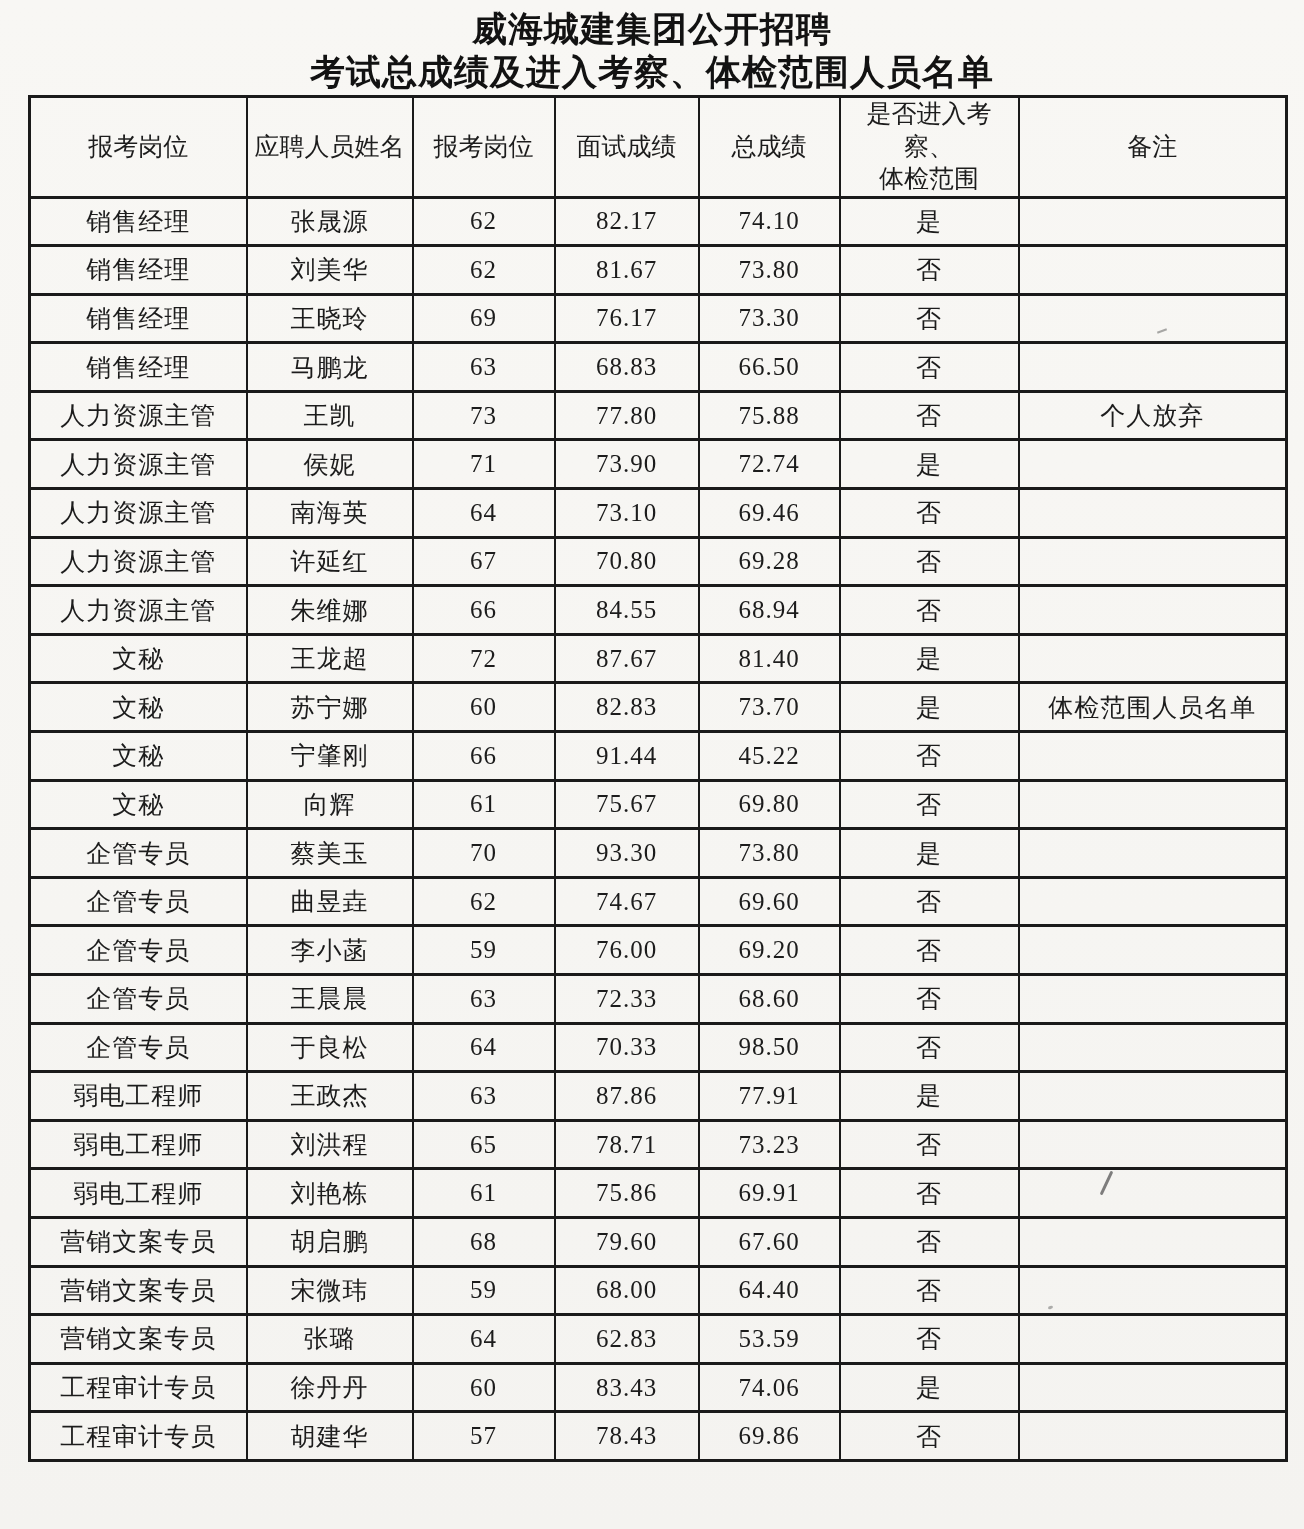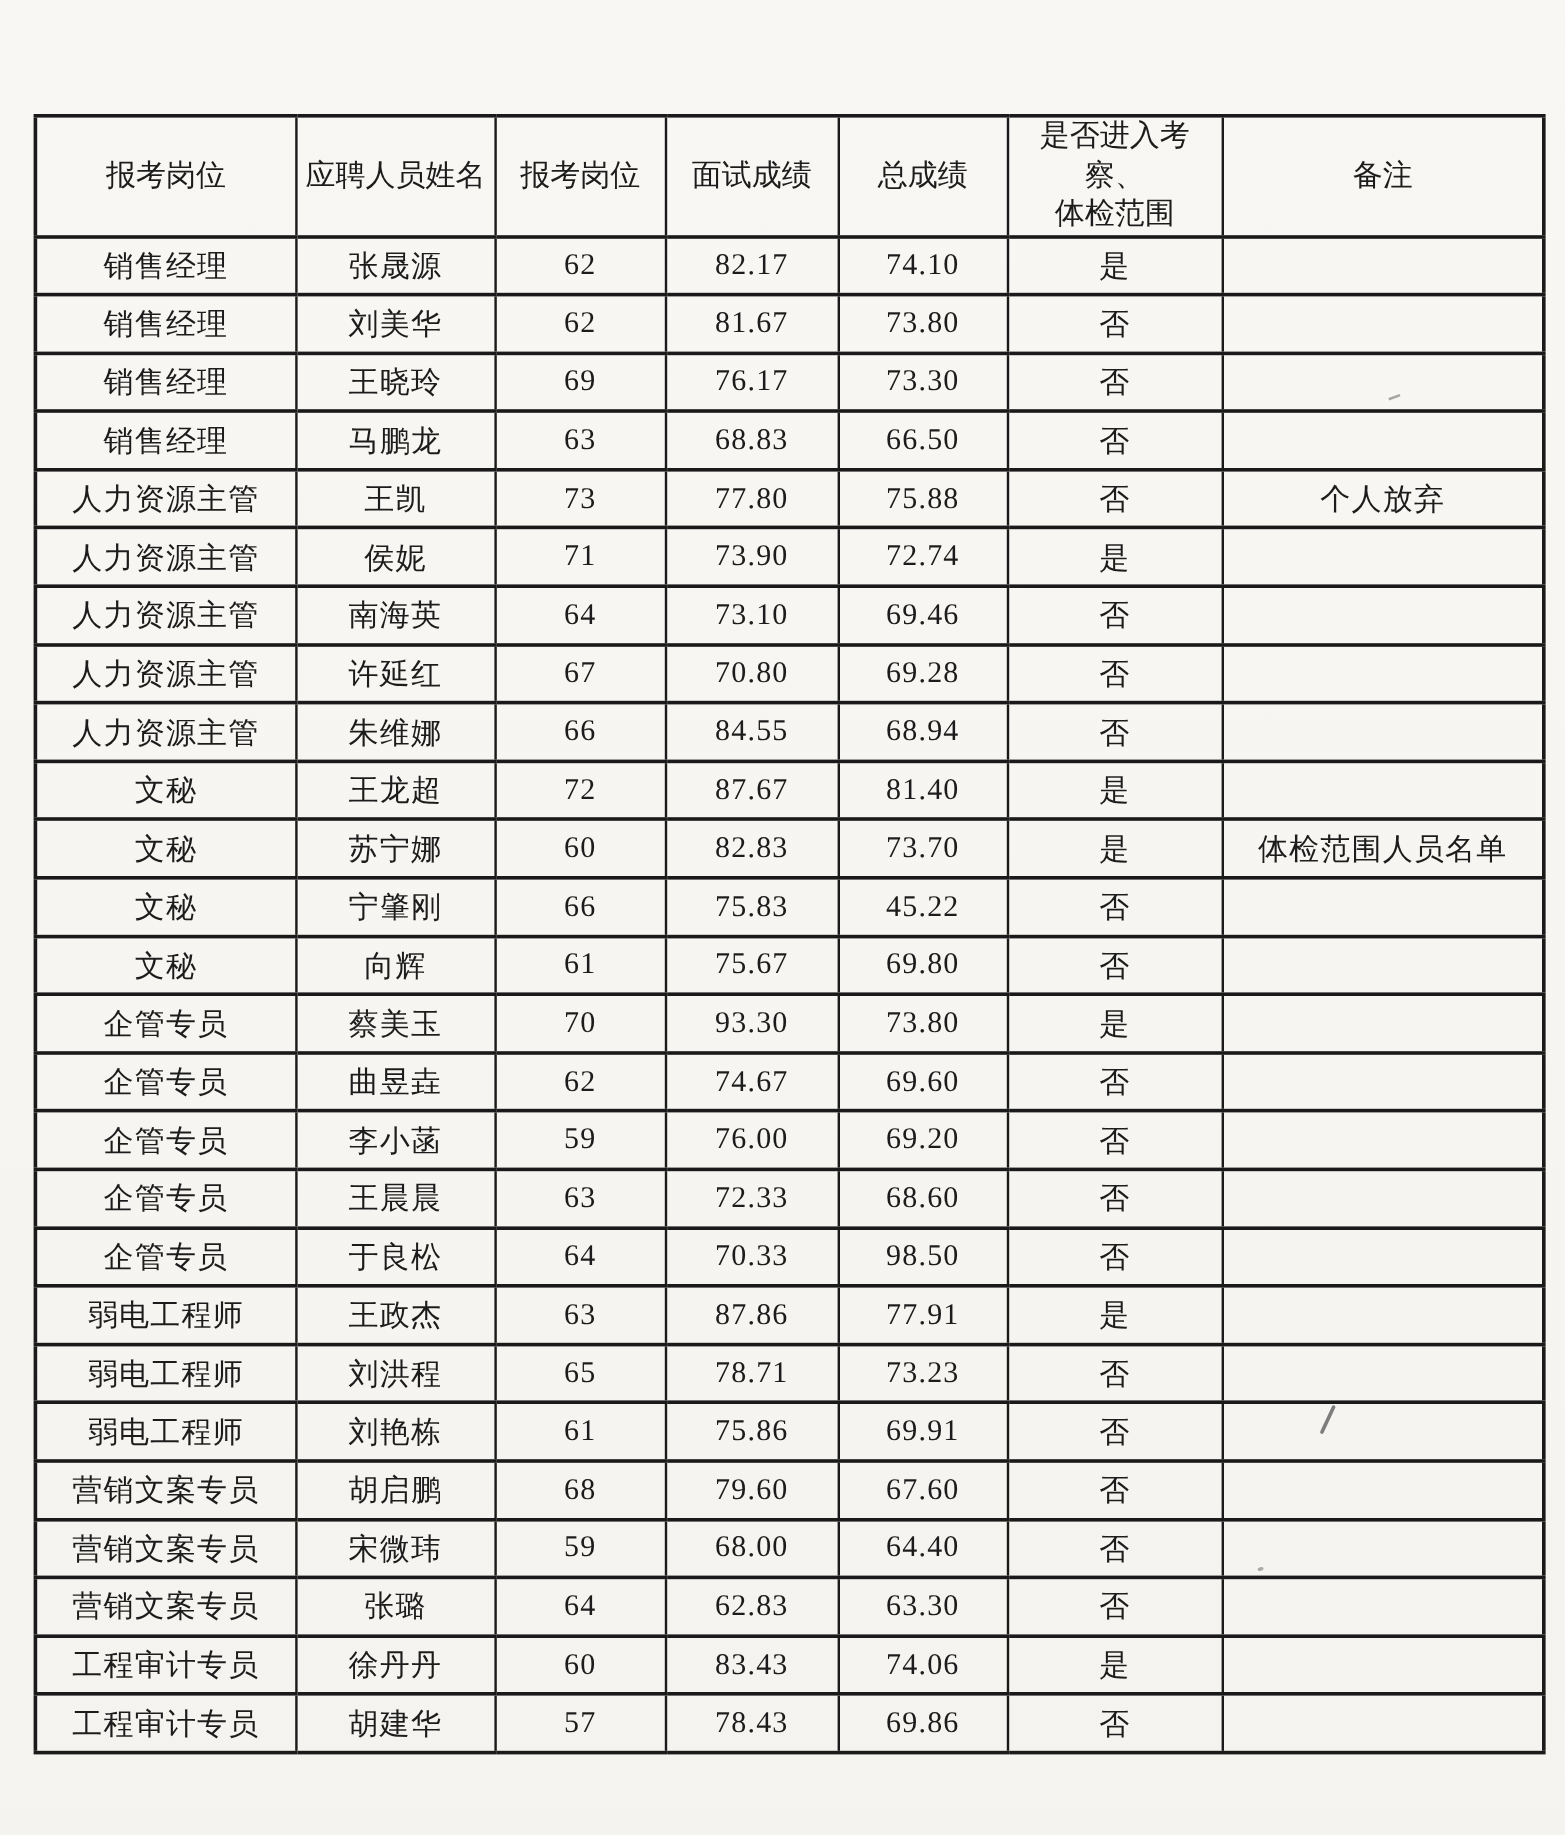--- a/index.html
+++ b/index.html
@@ -86,20 +86,24 @@
     transform: rotate(-15deg);
     opacity: 0.45;
     border-radius: 50%;
   }
 </style>
 </head>
 <body>
 
 <div class="page">
 
+  <div class="titles">
+    <p class="title-line">威海城建集团公开招聘</p>
+    <p class="title-line">考试总成绩及进入考察、体检范围人员名单</p>
+  </div>
 
   <table class="scores">
     <colgroup>
         <col style="width: 217px;">
         <col style="width: 166px;">
         <col style="width: 142px;">
         <col style="width: 144px;">
         <col style="width: 141px;">
         <col style="width: 179px;">
         <col style="width: 268px;">
@@ -213,21 +217,21 @@
           <td>60</td>
           <td>82.83</td>
           <td>73.70</td>
           <td>是</td>
           <td>体检范围人员名单</td>
         </tr>
         <tr>
           <td>文秘</td>
           <td>宁肇刚</td>
           <td>66</td>
-          <td>75.83</td>
+          <td>91.44</td>
           <td>45.22</td>
           <td>否</td>
           <td></td>
         </tr>
         <tr>
           <td>文秘</td>
           <td>向辉</td>
           <td>61</td>
           <td>75.67</td>
           <td>69.80</td>
@@ -322,21 +326,21 @@
           <td>68.00</td>
           <td>64.40</td>
           <td>否</td>
           <td></td>
         </tr>
         <tr>
           <td>营销文案专员</td>
           <td>张璐</td>
           <td>64</td>
           <td>62.83</td>
-          <td>63.30</td>
+          <td>53.59</td>
           <td>否</td>
           <td></td>
         </tr>
         <tr>
           <td>工程审计专员</td>
           <td>徐丹丹</td>
           <td>60</td>
           <td>83.43</td>
           <td>74.06</td>
           <td>是</td>

